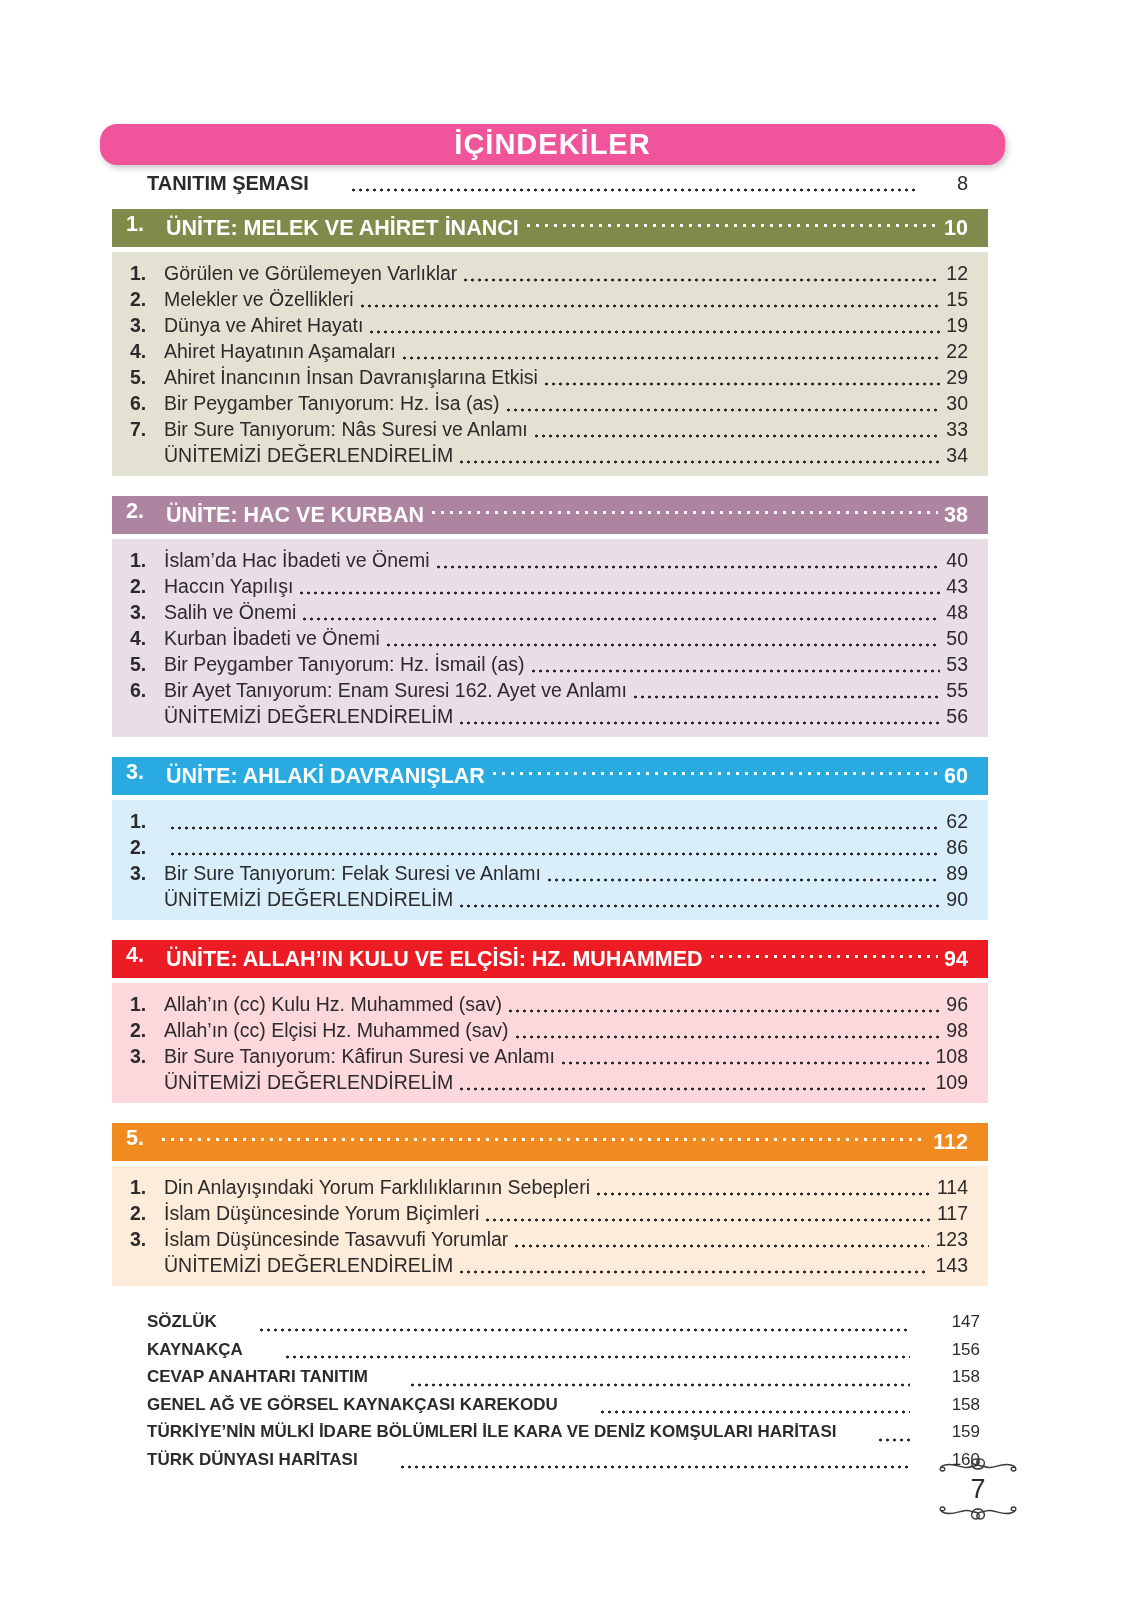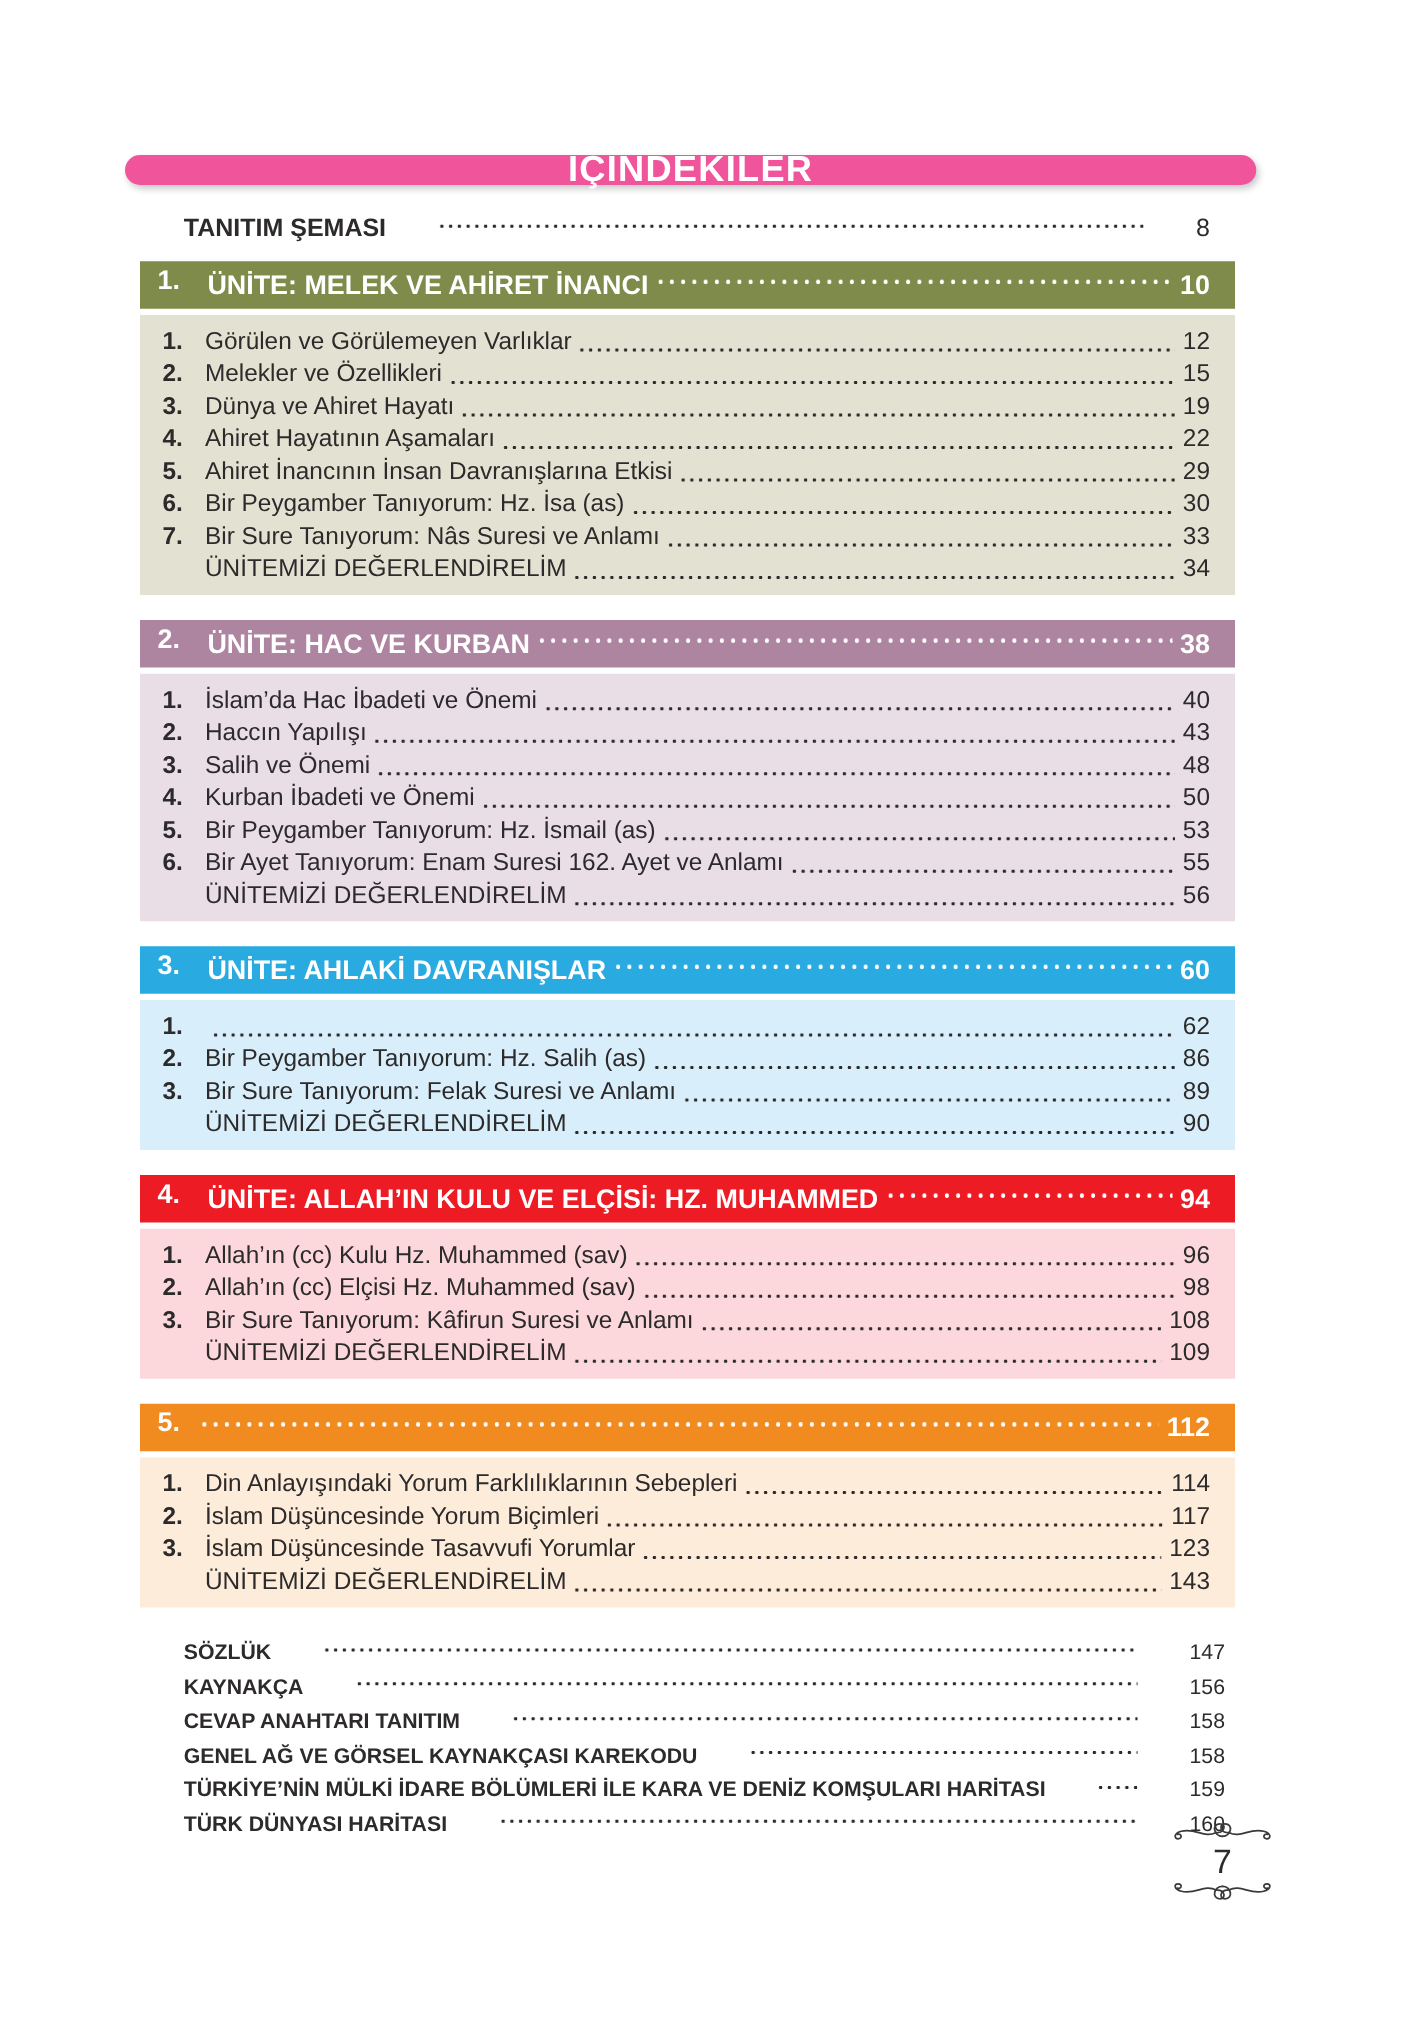--- a/index.html
+++ b/index.html
@@ -6,28 +6,28 @@
   .page{
     position:relative;
     width:1134px;height:1616px;
     background:#ffffff;
     font-family:"Liberation Sans", sans-serif;
     color:#2d2a2b;
     overflow:hidden;
   }
   
   .title-bar{
-    position:absolute;left:100px;top:124px;width:905px;height:24px;
+    position:absolute;left:100px;top:124px;width:905px;height:41px;
     border-radius:17px;
     display:flex;align-items:center;justify-content:center;
     color:#ffffff;font-weight:bold;font-size:29px;letter-spacing:1px;
     box-shadow:2px 3px 6px rgba(0,0,0,.22);
   }
   
-  .leader-row{display:flex;align-items:center;line-height:26px;gap:36px;}
+  .leader-row{display:flex;align-items:flex-end;line-height:26px;gap:36px;}
   .dots{
     flex:1 1 auto;height:4px;margin:0 6px 4px 5px;
     background-image:radial-gradient(circle, #2d2a2b 1.4px, transparent 1.6px);
     background-size:7px 4px;background-repeat:repeat-x;background-position:left bottom;
   }
   .dots.white{
     background-image:radial-gradient(circle, #ffffff 1.7px, transparent 1.9px);
     background-size:9px 5px;height:5px;margin-bottom:5px;
   }
   
@@ -219,21 +219,20 @@
     </div>
     <div class="unit-body" style="background: rgb(216, 239, 251);">
   <div class="toc-row">
     <span class="r-num">1.</span>
     <span class="dots"></span>
     <span class="r-page">62</span>
   </div>
 
   <div class="toc-row">
     <span class="r-num">2.</span>
-    <span class="r-label">Bir Peygamber Tanıyorum: Hz. Salih (as)</span>
     <span class="dots"></span>
     <span class="r-page">86</span>
   </div>
 
   <div class="toc-row">
     <span class="r-num">3.</span>
     <span class="r-label">Bir Sure Tanıyorum: Felak Suresi ve Anlamı</span>
     <span class="dots"></span>
     <span class="r-page">89</span>
   </div>

